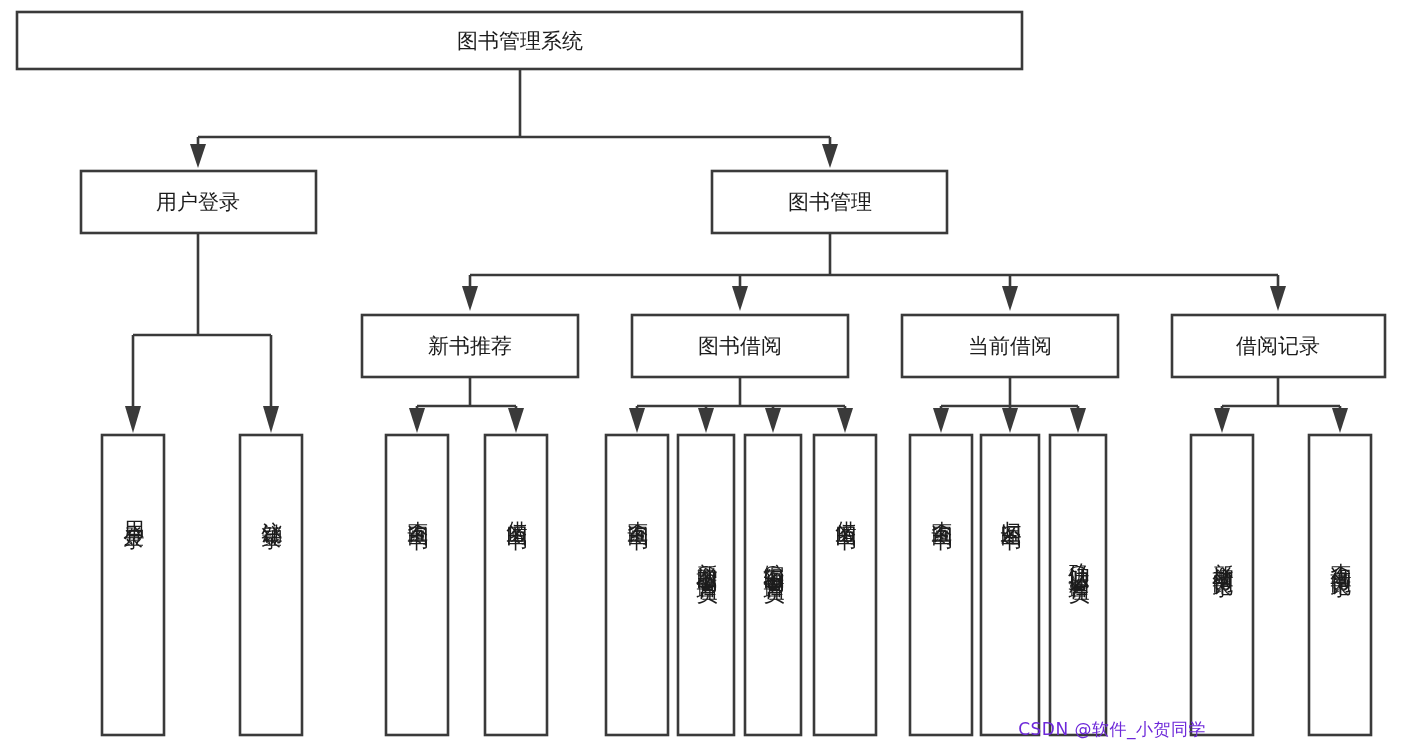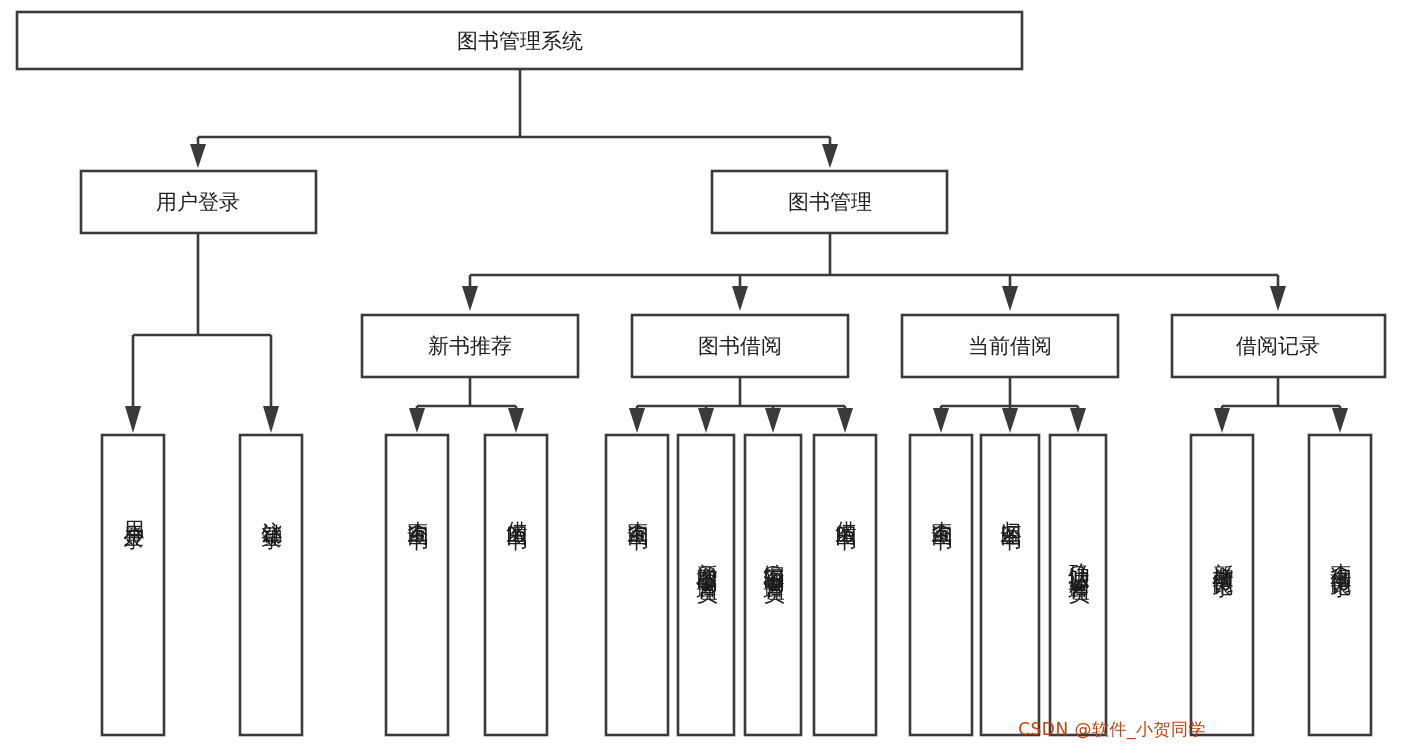--- a/index.html
+++ b/index.html
@@ -61,21 +61,21 @@
     text-orientation: upright;
     letter-spacing: 3px;
     white-space: pre;
   }
   .watermark-text {
     position: absolute;
     right: 12px;
     bottom: 6px;
     font-family: "DejaVu Sans", "Liberation Sans", sans-serif;
     font-size: 17px;
-    color: #c2410c;
+    color: #6d28d9;
     letter-spacing: 0.5px;
     user-select: none;
     pointer-events: none;
     white-space: nowrap;
   }
 </style>
 </head>
 <body>
 
 <div id="diagram-root">

